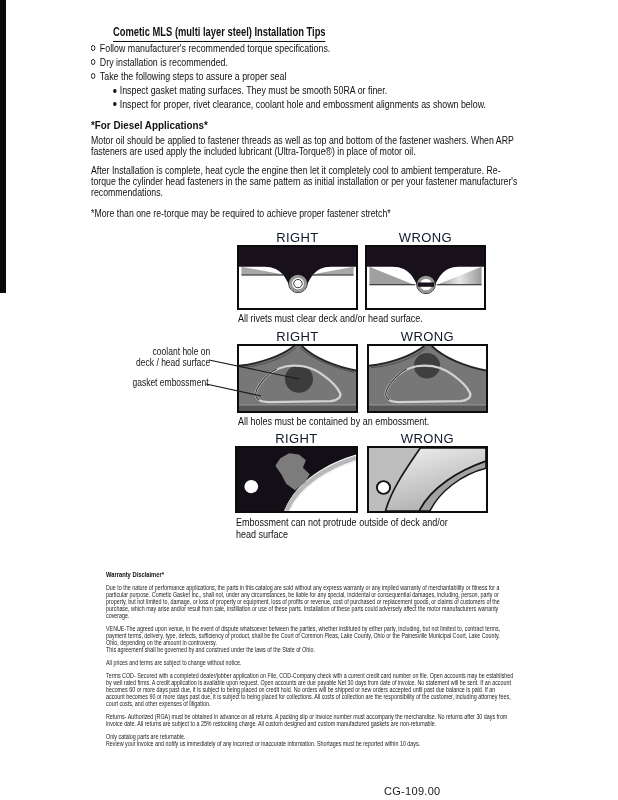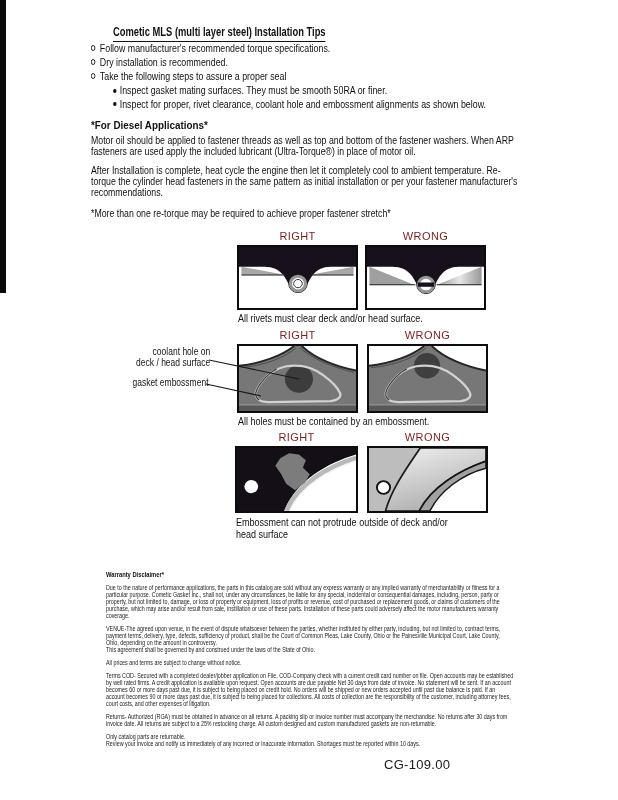--- a/index.html
+++ b/index.html
@@ -21,33 +21,33 @@
   .bullet .mk{display:inline-block;width:3.4px;height:3.4px;border:1px solid #111;border-radius:50%;
     margin-right:5px;vertical-align:1.5px;}
   .subbullet{font-size:10.4px;line-height:13.5px;margin-left:26px;white-space:nowrap;}
   .subbullet .mk{display:inline-block;width:3.8px;height:3.8px;background:#111;border-radius:50%;
     margin-right:4px;vertical-align:1.5px;}
   .h2{font-size:11.6px;font-weight:bold;margin-top:7px;}
   .para{font-size:10.3px;line-height:10.9px;margin-top:5px;}
   .para.gap2{margin-top:8px;}
   .note{font-size:10.3px;margin-top:9px;}
   
-  .figlabel{font-size:11px;letter-spacing:.4px;color:#7f1d1d;text-align:center;}
+  .figlabel{font-size:13px;letter-spacing:.4px;color:#0f172a;text-align:center;}
   .imgbox{border:2.5px solid #0c0c0c;background:#fff;box-sizing:border-box;}
   .imgbox svg{display:block;width:100%;height:100%;}
   .figcap{font-size:10.6px;line-height:11.5px;color:#111;transform:scaleX(0.85);transform-origin:0 0;white-space:nowrap;}
   .figcap.wrap{white-space:normal;width:250px;}
   .ann{font-size:10px;line-height:11px;text-align:right;transform:scaleX(0.85);transform-origin:top right;white-space:nowrap;color:#161616;}
   .leader{z-index:5;}
   
   .warranty{left:106px;top:571px;width:480px;}
   .wh{font-size:6.8px;font-weight:bold;margin:0 0 6px 0;}
   .wp{font-size:6.3px;line-height:7px;margin:6px 0 0 0;color:#1c1c1c;}
   .wp.tight{margin-top:0;}
-  .page-code{left:384px;top:757px;font-size:13px;letter-spacing:.3px;color:#1a1a1a;}
+  .page-code{left:384px;top:785px;font-size:11px;letter-spacing:.3px;color:#1a1a1a;}
 </style>
 </head>
 <body>
 
 <div class="abs scan-bar"></div>
 
 <div class="abs doc-title">Cometic MLS (multi layer steel) Installation Tips</div>
 
 <div class="abs flow cx">
   <div class="bullet"><span class="mk"></span><span>Follow manufacturer's recommended torque specifications.</span></div>

